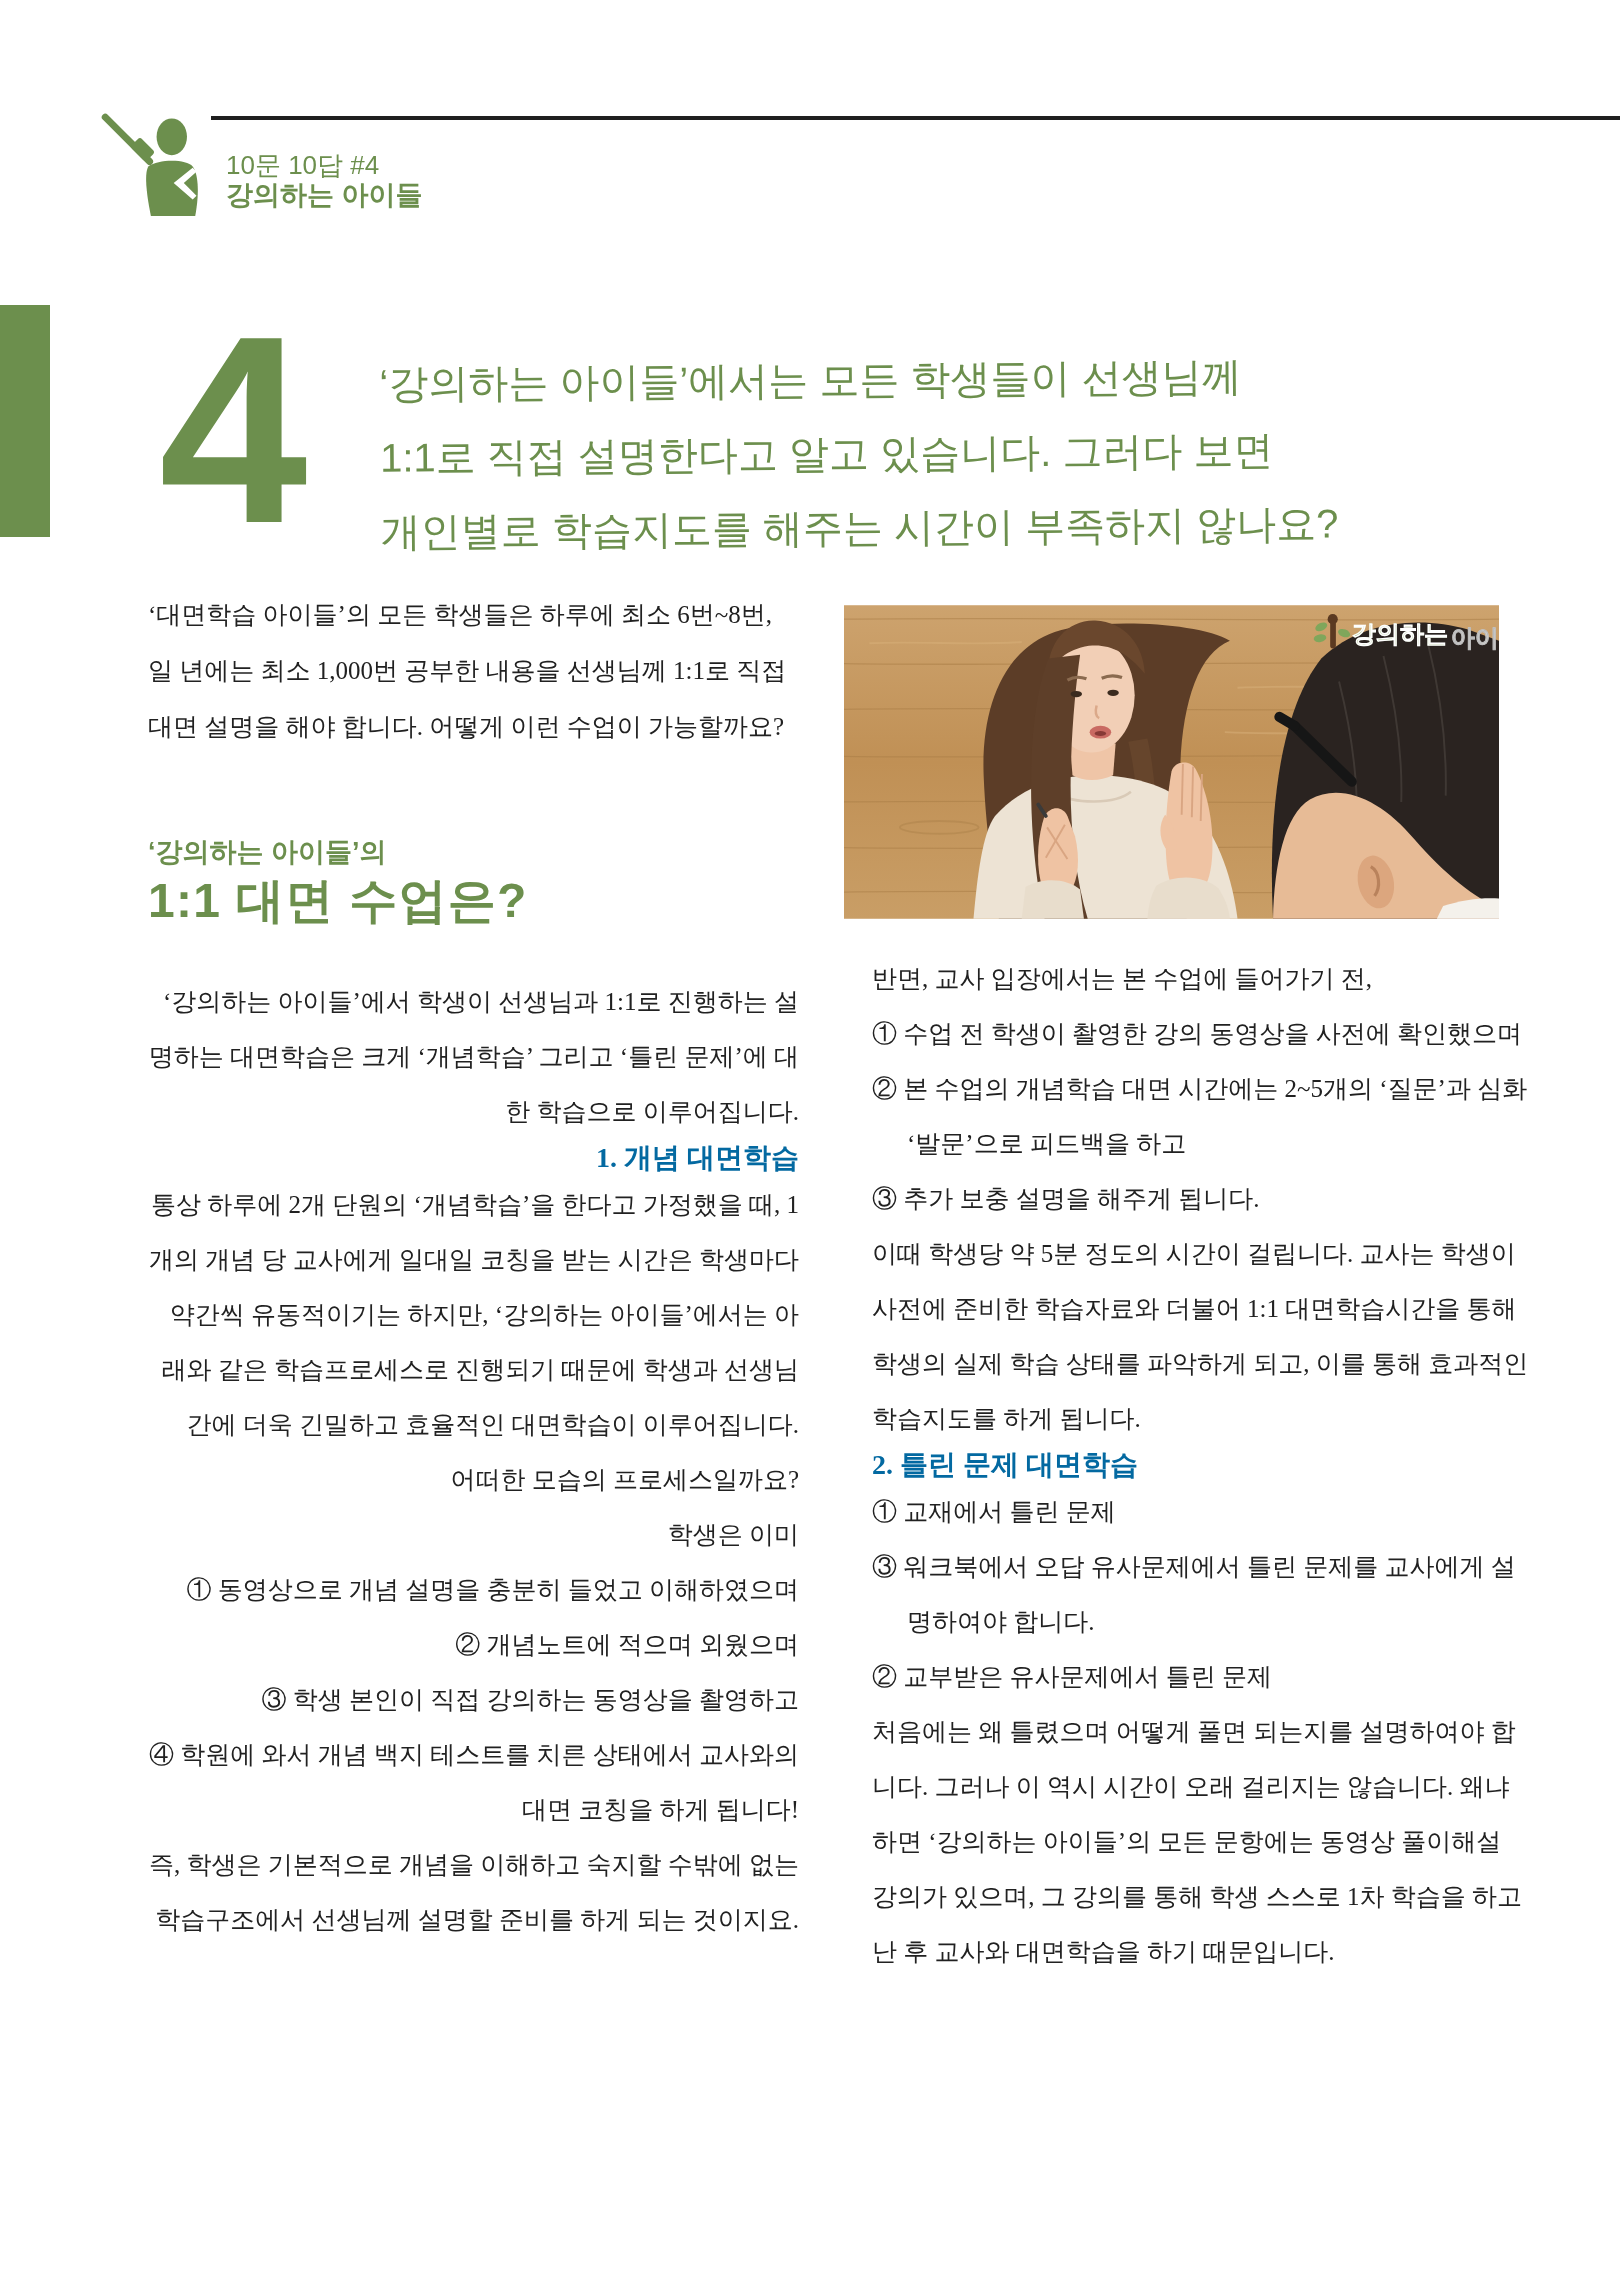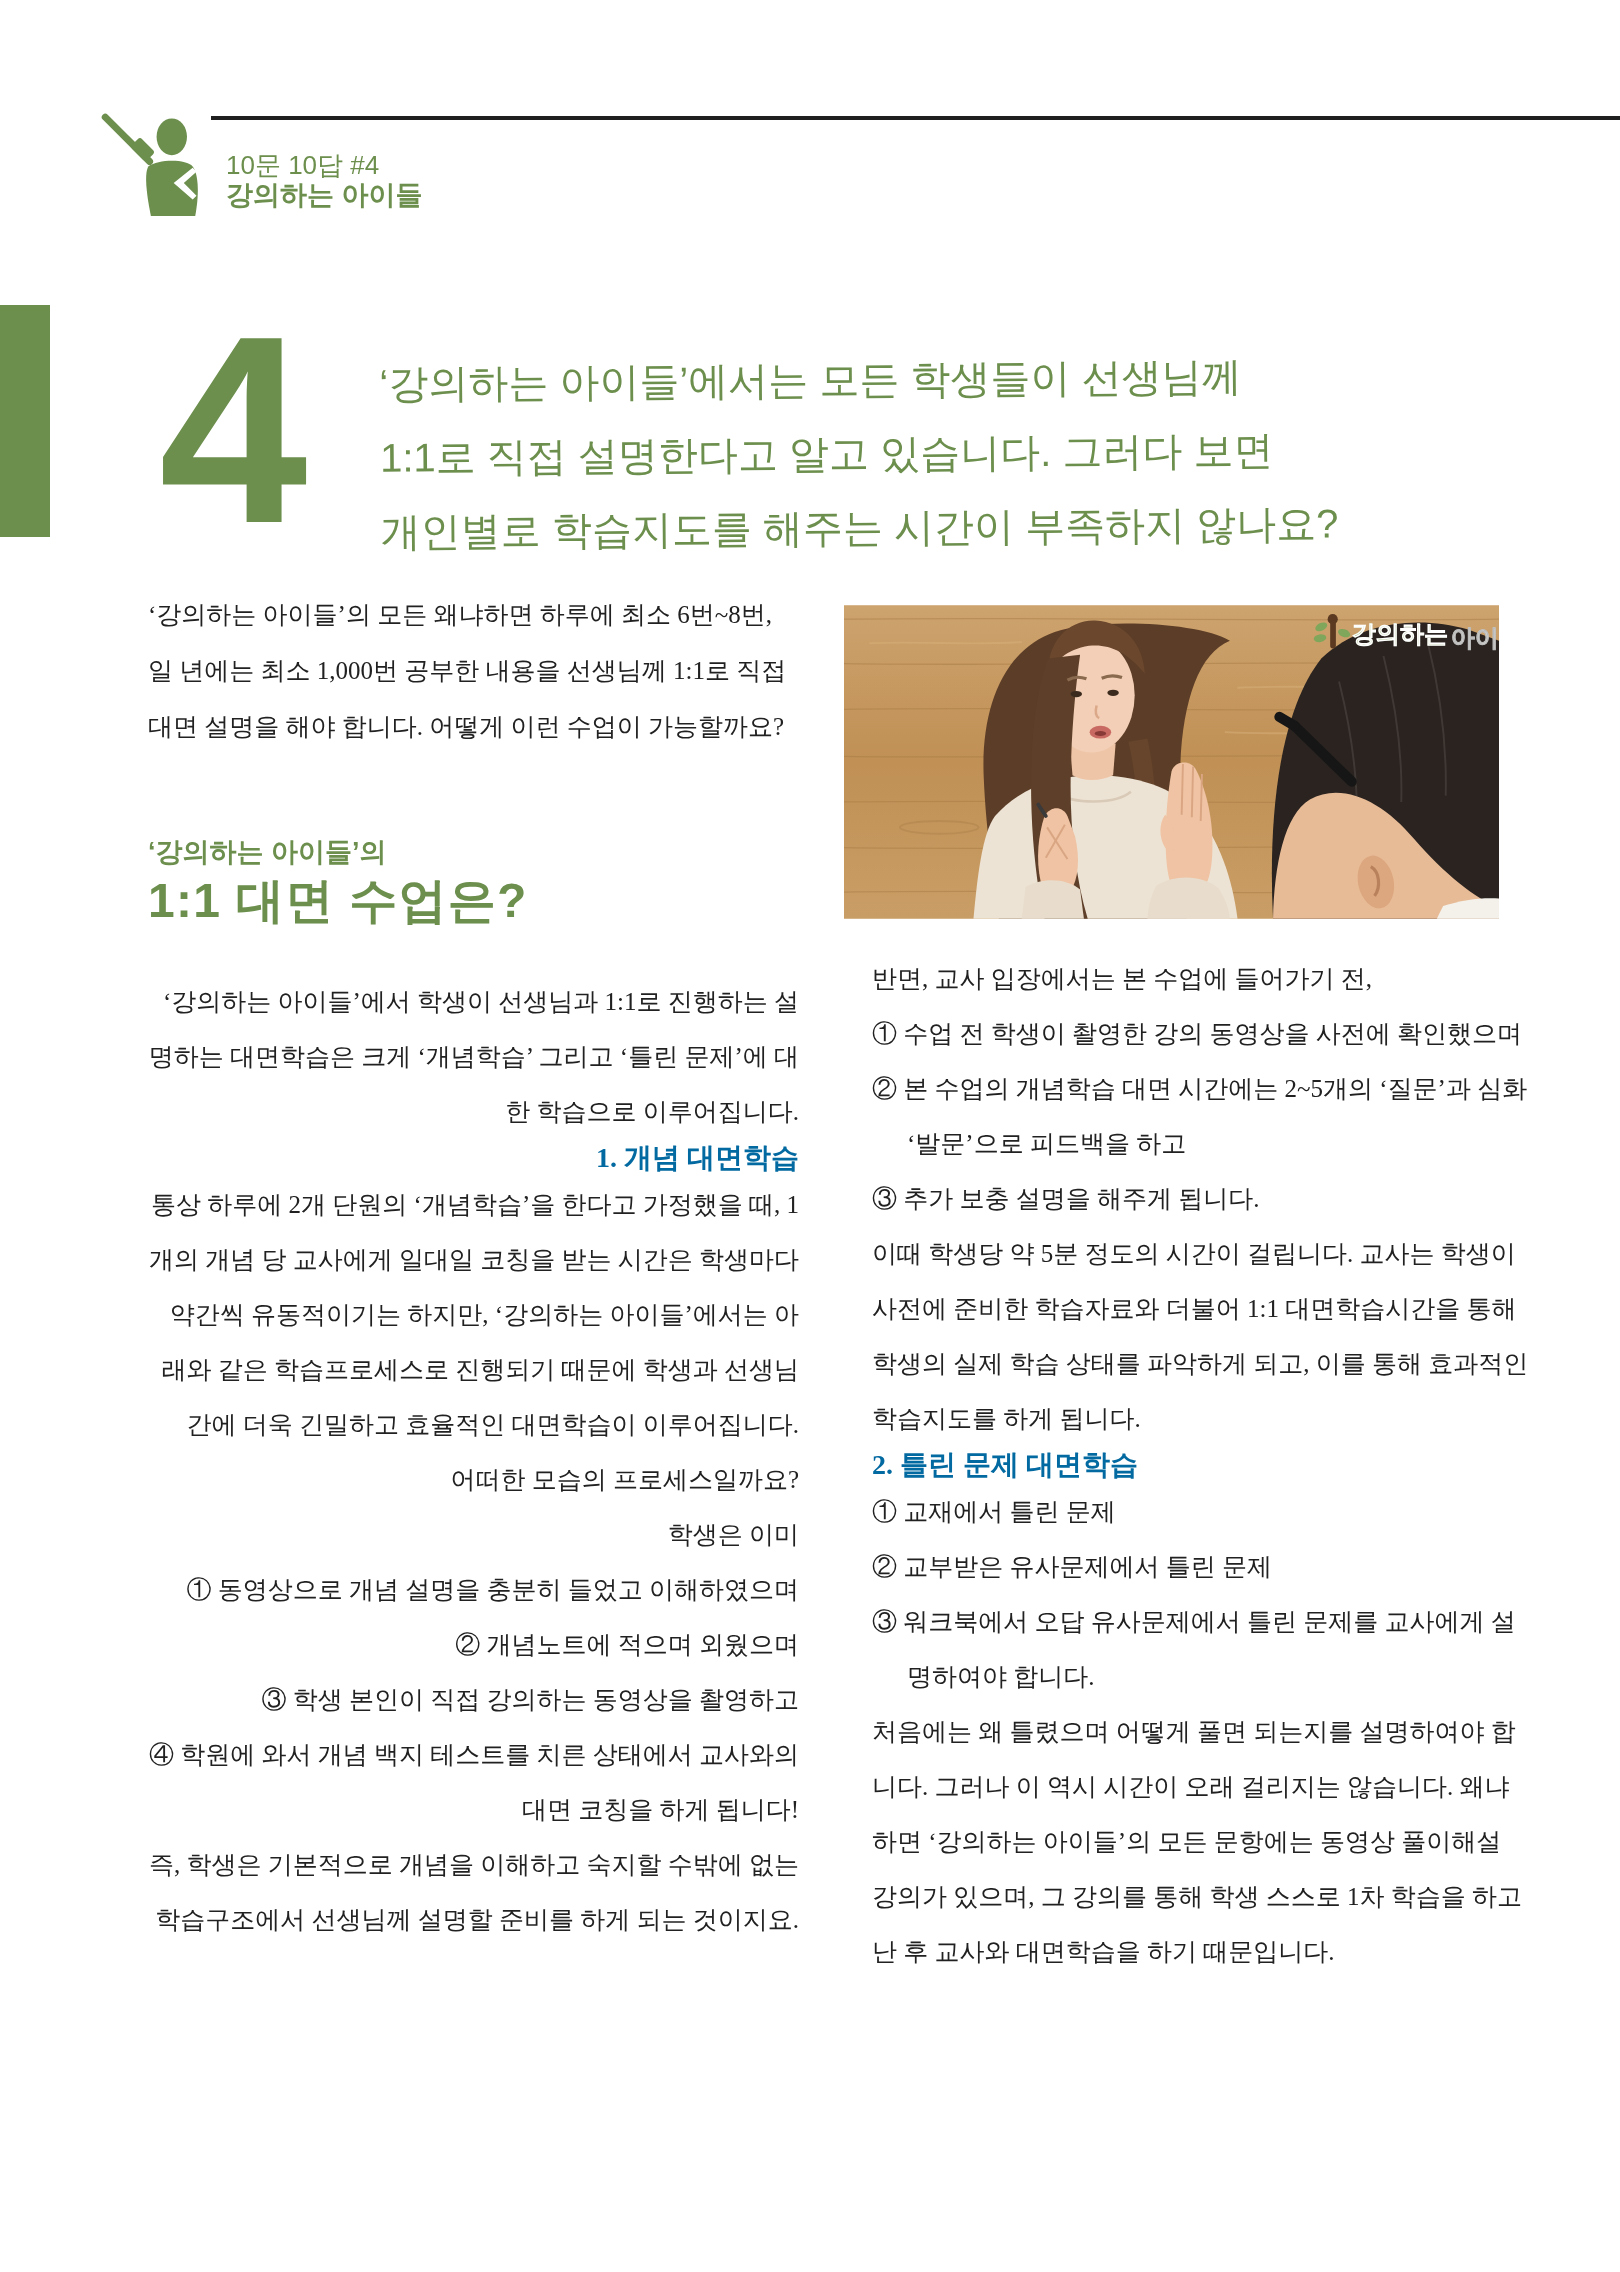--- a/index.html
+++ b/index.html
@@ -65,21 +65,21 @@
   </div>
 
   <div class="accent-bar"></div>
   <div class="qnum">4</div>
   <div class="question">
     <div>‘강의하는 아이들’에서는 모든 학생들이 선생님께</div>
     <div>1:1로 직접 설명한다고 알고 있습니다. 그러다 보면</div>
     <div>개인별로 학습지도를 해주는 시간이 부족하지 않나요?</div>
   </div>
 
-  <div class="intro">‘강의하는 아이들’의 모든 왜냐하면 하루에 최소 6번~8번, 일 년에는 최소 1,000번 공부한 내용을 선생님께 1:1로 직접 대면 설명을 해야 합니다. 어떻게 이런 수업이 가능할까요?</div>
+  <div class="intro">‘대면학습 아이들’의 모든 학생들은 하루에 최소 6번~8번, 일 년에는 최소 1,000번 공부한 내용을 선생님께 1:1로 직접 대면 설명을 해야 합니다. 어떻게 이런 수업이 가능할까요?</div>
 
   <div class="photo-frame">
     <svg width="655" height="314" viewBox="0 0 1032 494">
       <defs>
         <linearGradient id="woodg" x1="0" y1="0" x2="0" y2="1">
           <stop offset="0" stop-color="#CDA36E"></stop>
           <stop offset="0.5" stop-color="#C09055"></stop>
           <stop offset="1" stop-color="#C99E66"></stop>
         </linearGradient>
       </defs>
@@ -180,19 +180,19 @@
   </div>
 
   <div class="col col-right">
     <p>반면, 교사 입장에서는 본 수업에 들어가기 전,</p>
     <p class="hang">① 수업 전 학생이 촬영한 강의 동영상을 사전에 확인했으며</p>
     <p class="hang mt8">② 본 수업의 개념학습 대면 시간에는 2~5개의 ‘질문’과 심화 ‘발문’으로 피드백을 하고</p>
     <p class="hang mt8">③ 추가 보충 설명을 해주게 됩니다.</p>
     <p class="mt56">이때 학생당 약 5분 정도의 시간이 걸립니다. 교사는 학생이 사전에 준비한 학습자료와 더불어 1:1 대면학습시간을 통해 학생의 실제 학습 상태를 파악하게 되고, 이를 통해 효과적인 학습지도를 하게 됩니다.</p>
     <p class="h-sec mt36">2. 틀린 문제 대면학습</p>
     <p class="hang">① 교재에서 틀린 문제</p>
+    <p class="hang mt8">③ 워크북에서 오답 유사문제에서 틀린 문제를 교사에게 설명하여야 합니다.</p>
     <p class="hang mt8">② 교부받은 유사문제에서 틀린 문제</p>
-    <p class="hang mt8">③ 워크북에서 오답 유사문제에서 틀린 문제를 교사에게 설명하여야 합니다.</p>
     <p class="mt30">처음에는 왜 틀렸으며 어떻게 풀면 되는지를 설명하여야 합니다. 그러나 이 역시 시간이 오래 걸리지는 않습니다. 왜냐하면 ‘강의하는 아이들’의 모든 문항에는 동영상 풀이해설 강의가 있으며, 그 강의를 통해 학생 스스로 1차 학습을 하고 난 후 교사와 대면학습을 하기 때문입니다.</p>
   </div>
 
 </div>
 
 
 </body></html>

